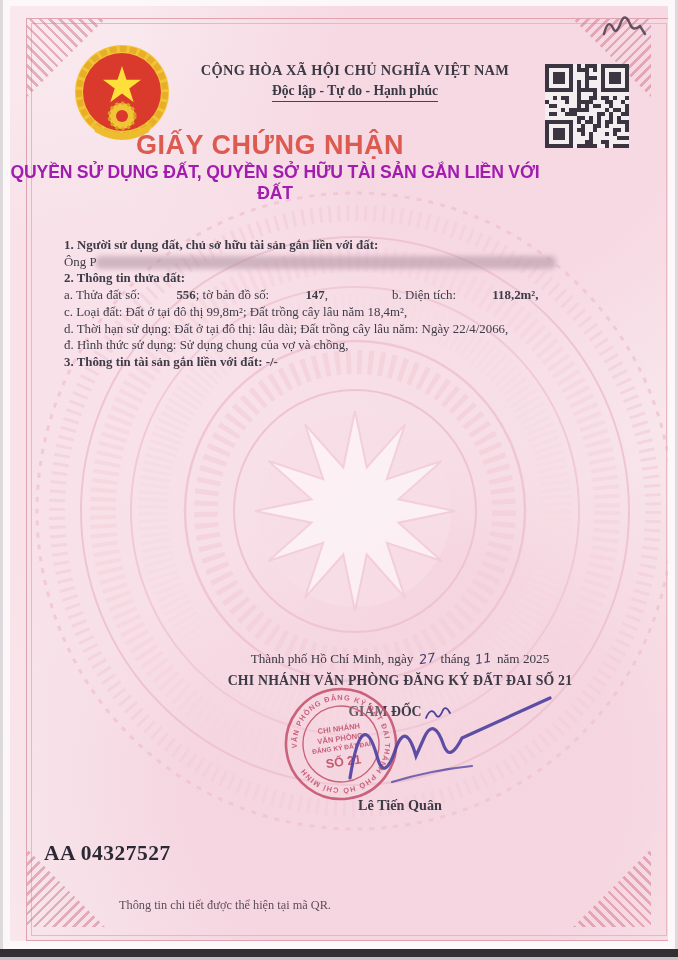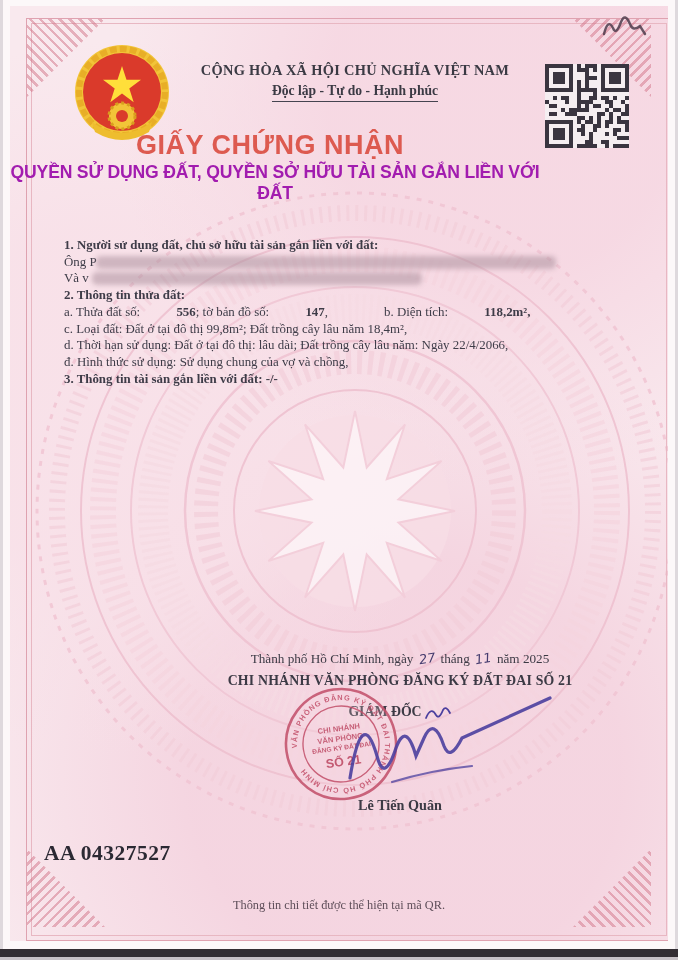--- a/index.html
+++ b/index.html
@@ -39,42 +39,42 @@
     color:#dd5a50;letter-spacing:.5px;}
   .title-sub{position:absolute;left:0;top:162px;width:550px;text-align:center;
     font-family:"Liberation Sans",sans-serif;font-weight:bold;font-size:17.6px;
     color:#a21caf;letter-spacing:-.2px;}
 
   .body-text{position:absolute;left:64px;top:237px;width:552px;
     font-size:12.9px;line-height:16.7px;color:#3e3c48;}
   .body-text .h{font-weight:bold;}
   .row{position:relative;white-space:nowrap;}
   .bv{font-weight:bold;margin-left:33px;}
-  .col-b{position:absolute;left:300px;top:0;padding-left:20px;}
+  .col-b{position:absolute;left:308px;top:0;padding-left:20px;}
   .redact{position:absolute;height:13px;border-radius:5px;
     background:rgba(173,146,158,.55);filter:blur(2.6px);}
   .r1{left:32px;top:2px;width:460px;}
   .r2{left:28px;top:2px;width:330px;}
 
   .signing{position:absolute;left:122px;top:651px;width:556px;text-align:center;color:#3c3a45;}
   .sign-date{font-size:13.2px;}
   .hand{display:inline-block;font-family:"DejaVu Sans",sans-serif;font-style:italic;
     color:#453c6e;font-size:13px;transform:rotate(-9deg);margin:0 2px;}
   .sign-office{font-size:13.8px;font-weight:bold;margin-top:6px;letter-spacing:.2px;}
   .sign-role{font-size:13.8px;font-weight:bold;margin-top:15px;}
   .paraph{vertical-align:middle;margin-left:2px;}
 
   .stamp{position:absolute;left:281px;top:684px;transform:rotate(-8deg);opacity:.88;}
   .signature{position:absolute;left:322px;top:686px;}
   .signer-name{position:absolute;left:290px;top:797px;width:220px;text-align:center;
     font-size:14.2px;font-weight:bold;color:#3c3a45;}
 
   .serial{position:absolute;left:44px;top:841px;font-size:21.5px;font-weight:bold;
     color:#2b2933;letter-spacing:.5px;}
-  .footer-note{position:absolute;left:119px;top:898px;width:440px;text-align:center;
+  .footer-note{position:absolute;left:119px;top:898px;width:440px;
     font-size:12.3px;color:#5e4e59;}
   .pen-mark{position:absolute;left:598px;top:14px;}
 </style>
 </head>
 <body>
 
 <div id="root">
   <div class="layer-paper"></div>
   <div class="layer-pink">
 
@@ -252,24 +252,20 @@
 
   <div class="title-main">GIẤY CHỨNG NHẬN</div>
   <div class="title-sub">QUYỀN SỬ DỤNG ĐẤT, QUYỀN SỞ HỮU TÀI SẢN GẮN LIỀN VỚI ĐẤT</div>
 
   <div class="body-text">
     <div class="row h">1. Người sử dụng đất, chủ sở hữu tài sản gắn liền với đất:</div>
     <div class="row">
       <span>Ông P</span>
       <span class="redact r1"></span>
     </div>
-    <div class="row">
-      <span>Và v</span>
-      <span class="redact r2"></span>
-    </div>
     <div class="row h">2. Thông tin thửa đất:</div>
     <div class="row">
       <span>a. Thửa đất số: </span><span class="bv">556</span><span>; tờ bản đồ số: </span><span class="bv">147</span><span>,</span>
       <span class="col-b"><span>b. Diện tích: </span><span class="bv">118,2m²,</span></span>
     </div>
     <div class="row">c. Loại đất: Đất ở tại đô thị 99,8m²; Đất trồng cây lâu năm 18,4m²,</div>
     <div class="row">d. Thời hạn sử dụng: Đất ở tại đô thị: lâu dài; Đất trồng cây lâu năm: Ngày 22/4/2066,</div>
     <div class="row">đ. Hình thức sử dụng: Sử dụng chung của vợ và chồng,</div>
     <div class="row h">3. Thông tin tài sản gắn liền với đất: -/-</div>
   </div>

